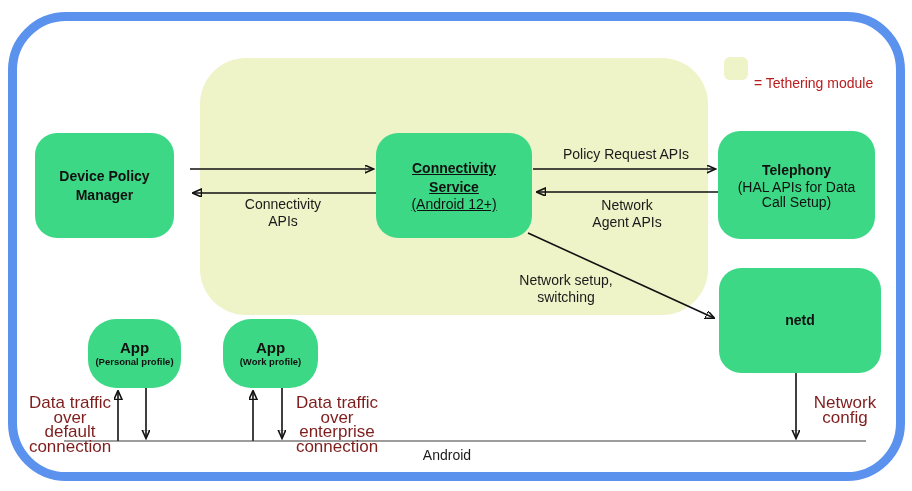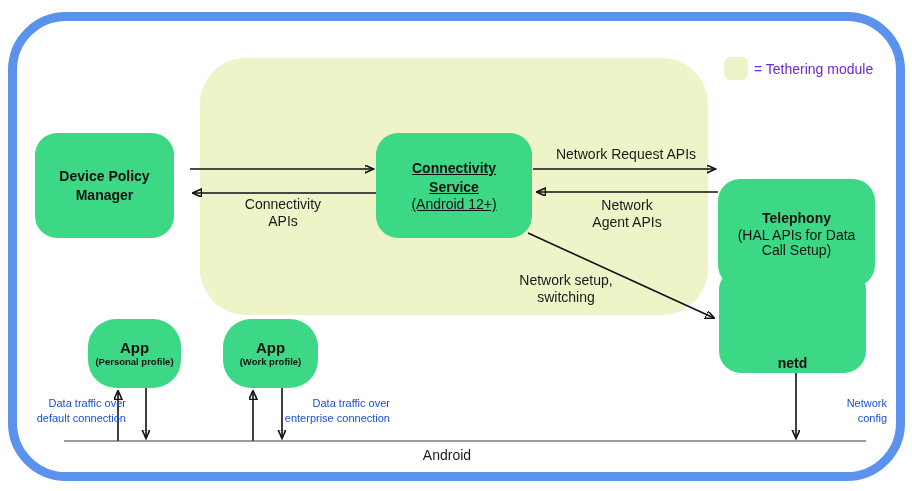--- a/index.html
+++ b/index.html
@@ -43,44 +43,44 @@
   #legend-swatch {
     left: 724px;
     top: 57px;
     width: 24px;
     height: 23px;
     background: #eff3c8;
     border-radius: 6px;
   }
   #legend-label {
     left: 754px;
-    top: 61px;
+    top: 75px;
     font-size: 14px;
-    color: #6d28d9;
+    color: #b91c1c;
     white-space: nowrap;
   }
 
   
   .node {
     background: #3cd886;
     border-radius: 22px;
     display: flex;
     flex-direction: column;
     align-items: center;
     justify-content: center;
     text-align: center;
     color: #111111;
   }
   .node .title { font-weight: bold; font-size: 14px; line-height: 19px; white-space: pre-line; }
   .node .subtitle { font-size: 14px; line-height: 15px; white-space: pre-line; }
 
   #box-dpm        { left: 35px;  top: 133px; width: 139px; height: 105px; }
   #box-cs         { left: 376px; top: 133px; width: 156px; height: 105px; text-decoration: underline; }
-  #box-telephony  { left: 718px; top: 131px; width: 157px; height: 108px; margin-top: 48px; }
-  #box-netd       { left: 719px; top: 268px; width: 147px; height: 105px; justify-content: flex-end; }
+  #box-telephony  { left: 718px; top: 131px; width: 157px; height: 108px; }
+  #box-netd       { left: 719px; top: 268px; width: 162px; height: 105px; }
 
   .node.app { border-radius: 28px; }
   #box-app-personal { left: 88px;  top: 319px; width: 93px; height: 69px; }
   #box-app-work     { left: 223px; top: 319px; width: 95px; height: 69px; }
   .node.app .title { font-size: 15px; line-height: 17px; }
   .node.app .subtitle { font-size: 9.5px; font-weight: bold; line-height: 12px; }
 
   .pad-title { padding: 0 10px; }
 
   
@@ -92,24 +92,24 @@
     white-space: pre-line;
   }
   #lbl-connectivity-apis { left: 211px; top: 196px; width: 144px; }
   #lbl-network-request   { left: 520px; top: 146px; width: 212px; }
   #lbl-network-agent     { left: 541px; top: 197px; width: 172px; }
   #lbl-network-setup     { left: 490px; top: 272px; width: 152px; }
   #lbl-kernel            { left: 397px; top: 447px; width: 100px; font-size: 14px; }
 
   
   .blue-label {
-    font-size: 11px;
+    font-size: 17px;
     line-height: 14.5px;
-    color: #1d4ed8;
-    text-align: right;
+    color: #7f1d1d;
+    text-align: center;
     white-space: pre-line;
   }
   #lbl-data-default    { left: 14px;  top: 396px; width: 112px; }
   #lbl-data-enterprise { left: 284px; top: 396px; width: 106px; }
   #lbl-network-config  { left: 803px; top: 396px; width: 84px; }
 
   #arrow-layer { left: 0; top: 0; width: 912px; height: 491px; pointer-events: none; }
   #arrow-layer line, #arrow-layer path { stroke: #111111; stroke-width: 1.6; fill: none; }
   #arrow-layer .kernel-line { stroke: #3c3c3c; stroke-width: 1.2; }
 </style>
@@ -174,21 +174,21 @@
     <div class="subtitle">(Personal profile)</div>
   </div>
 
   <div id="box-app-work" class="abs node app">
     <div class="title">App</div>
     <div class="subtitle">(Work profile)</div>
   </div>
 
   <div id="lbl-connectivity-apis" class="abs edge-label">Connectivity
 APIs</div>
-  <div id="lbl-network-request" class="abs edge-label">Network Request APIs</div>
+  <div id="lbl-network-request" class="abs edge-label">Policy Request APIs</div>
   <div id="lbl-network-agent" class="abs edge-label">Network
 Agent APIs</div>
   <div id="lbl-network-setup" class="abs edge-label">Network setup,
 switching</div>
   <div id="lbl-kernel" class="abs edge-label">Android</div>
 
   <div id="lbl-data-default" class="abs blue-label">Data traffic over
 default connection</div>
   <div id="lbl-data-enterprise" class="abs blue-label">Data traffic over
 enterprise connection</div>

